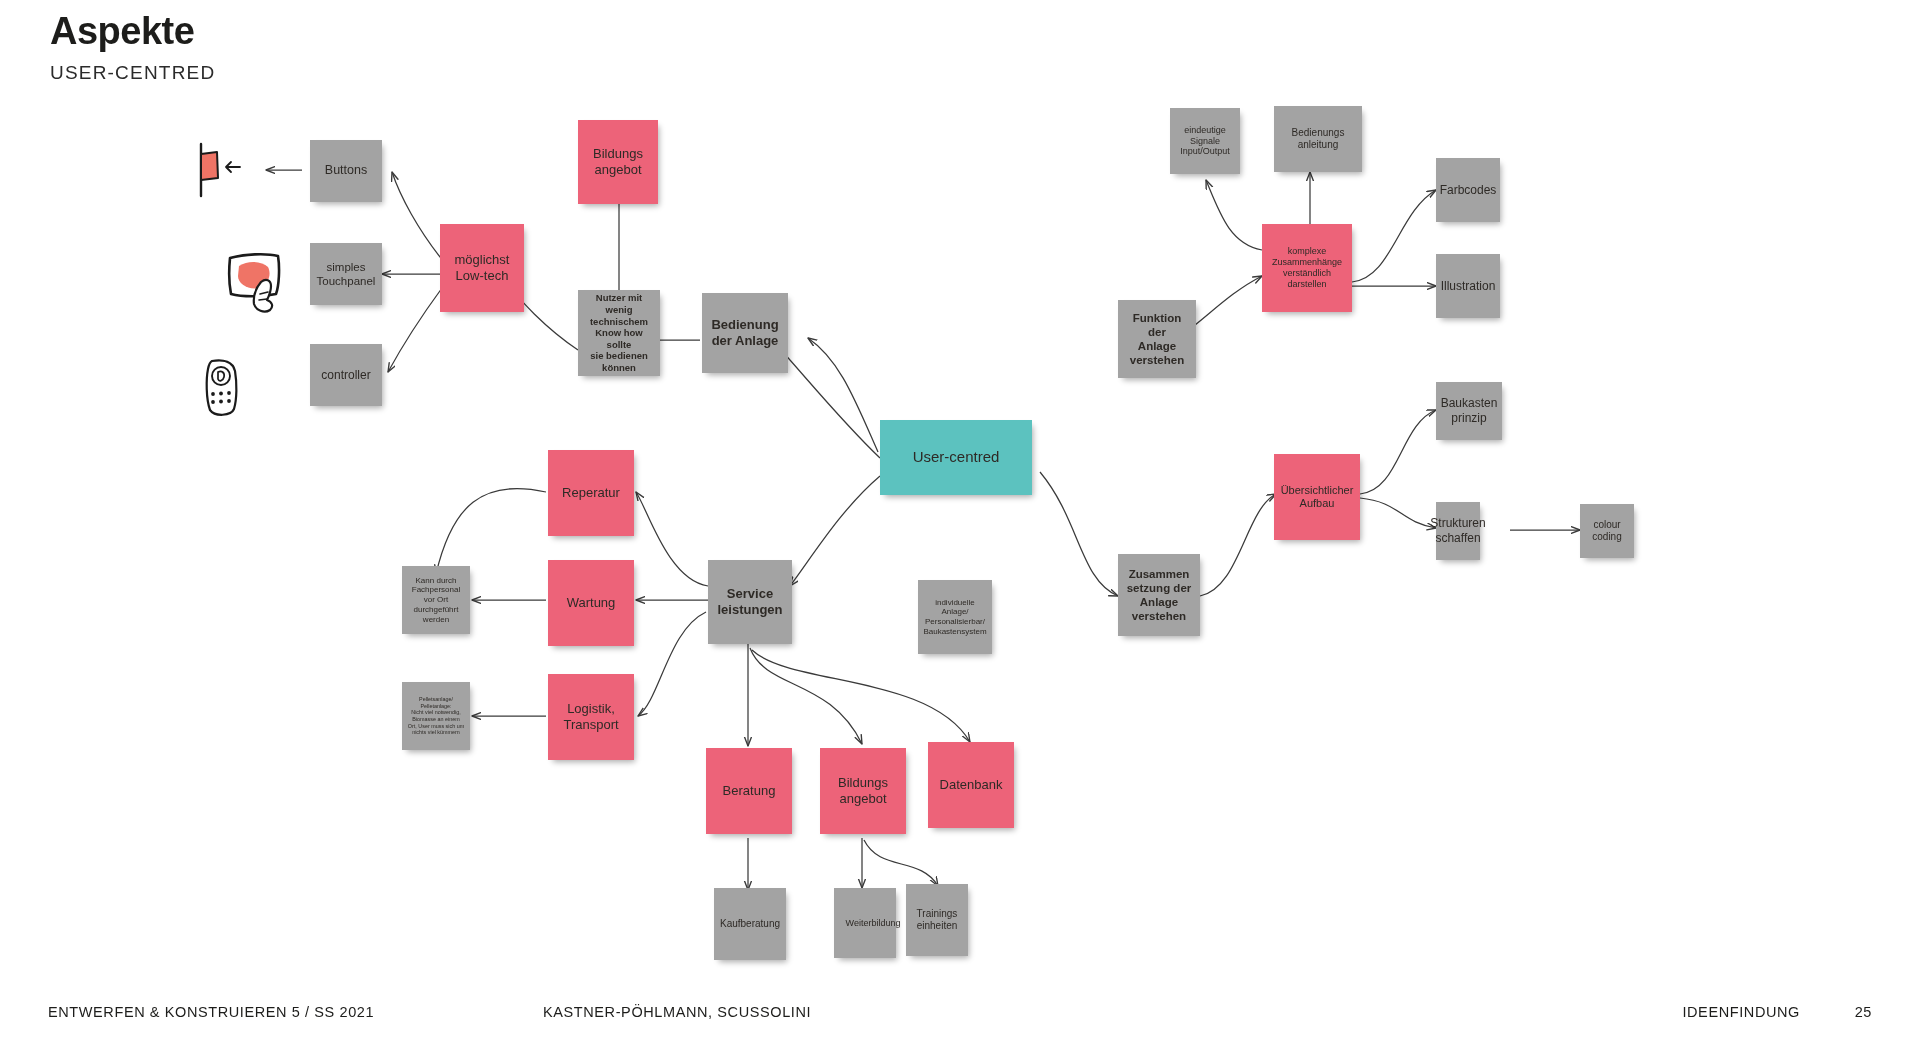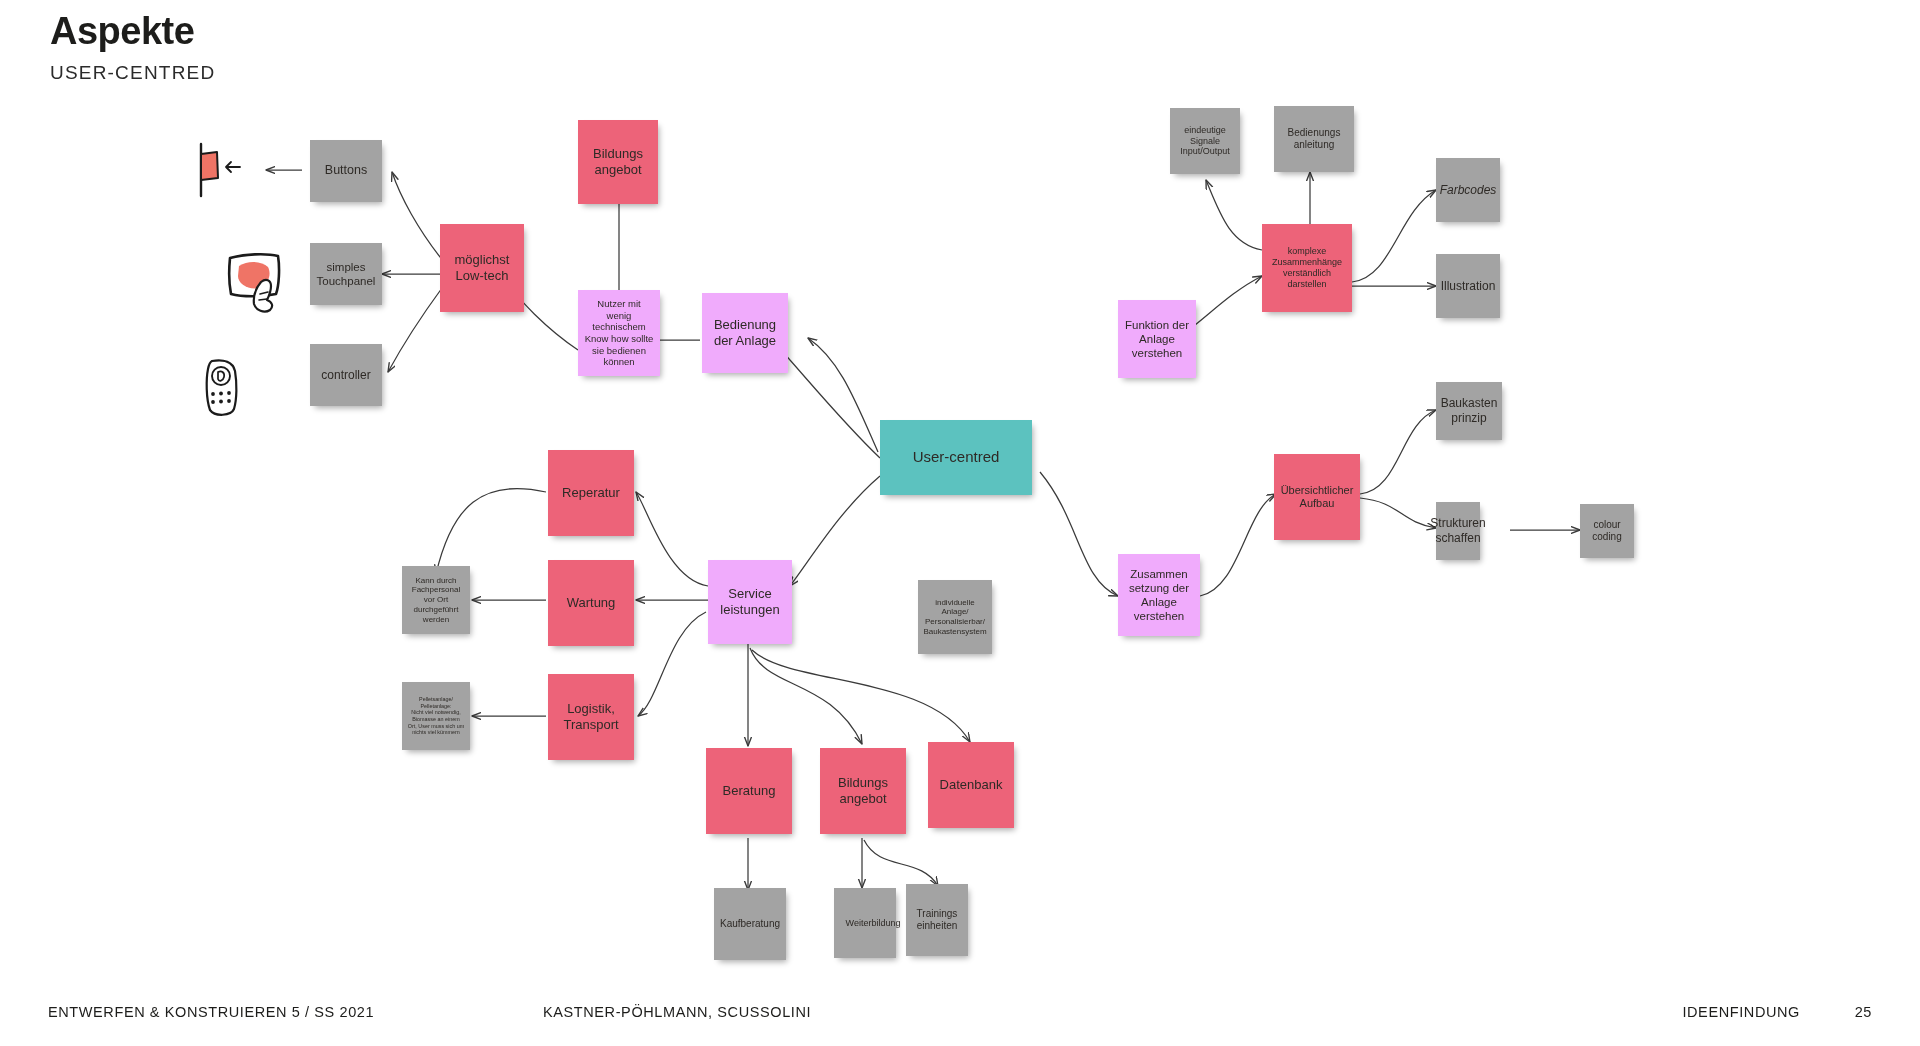--- a/index.html
+++ b/index.html
@@ -40,21 +40,21 @@
     display:flex;align-items:center;justify-content:center;
     text-align:center;
     line-height:1.22;
     color:#2e2a26;
     padding:4px 5px;
     box-shadow:3px 4px 6px -2px rgba(0,0,0,.33);
     white-space:pre-line;
   }
   .pink{background:#ed6379;}
   .green{background:#a3a3a3;}
-  .yellow{background:#f0abfc;}
+  .yellow{background:#a3a3a3;font-weight:bold;}
   .teal{background:#5cc2bf;}
 
   .svglayer{position:absolute;left:0;top:0;width:1920px;height:1046px;pointer-events:none;}
   .sketch{position:absolute;}
 </style>
 </head>
 <body>
 
 <div id="slide">
 
@@ -186,29 +186,29 @@
   <div class="note teal" style="left:880px;top:420px;width:152px;height:75px;font-size:15px;">User-centred</div>
 
   <div class="note yellow" style="left:1118px;top:300px;width:78px;height:78px;font-size:11.5px;">Funktion der
 Anlage
 verstehen</div>
 
   <div class="note green" style="left:1170px;top:108px;width:70px;height:66px;font-size:9px;">eindeutige
 Signale
 Input/Output</div>
 
-  <div class="note green" style="left:1274px;top:106px;width:80px;height:66px;font-size:10px;">Bedienungs
+  <div class="note green" style="left:1274px;top:106px;width:88px;height:66px;font-size:10px;">Bedienungs
 anleitung</div>
 
   <div class="note pink" style="left:1262px;top:224px;width:90px;height:88px;font-size:9px;">komplexe
 Zusammenhänge
 verständlich
 darstellen</div>
 
-  <div class="note green" style="left:1436px;top:158px;width:64px;height:64px;font-size:12px;font-style:italic;">Farbcodes</div>
+  <div class="note green" style="left:1436px;top:158px;width:64px;height:64px;font-size:12px;">Farbcodes</div>
 
   <div class="note green" style="left:1436px;top:254px;width:64px;height:64px;font-size:12px;">Illustration</div>
 
   <div class="note yellow" style="left:1118px;top:554px;width:82px;height:82px;font-size:11.5px;">Zusammen
 setzung der
 Anlage
 verstehen</div>
 
   <div class="note pink" style="left:1274px;top:454px;width:86px;height:86px;font-size:11px;">Übersichtlicher
 Aufbau</div>

